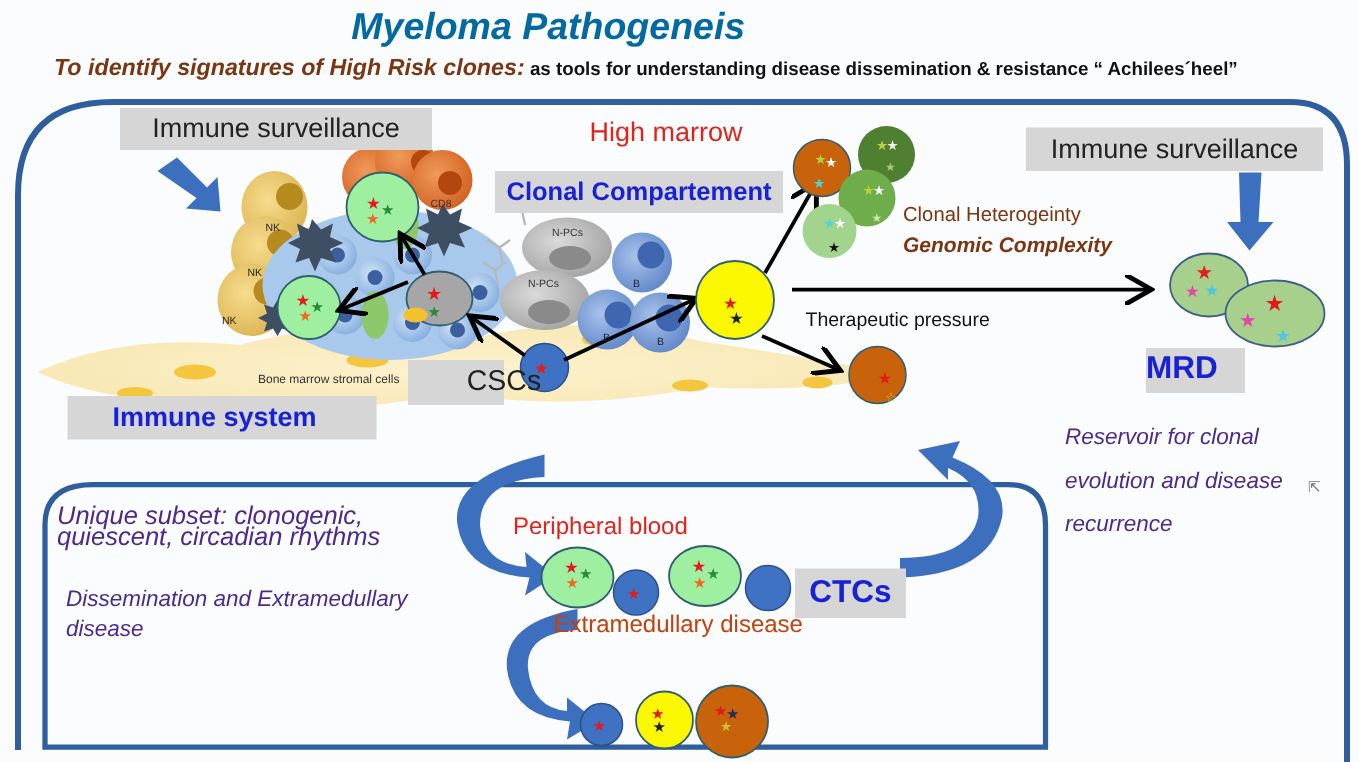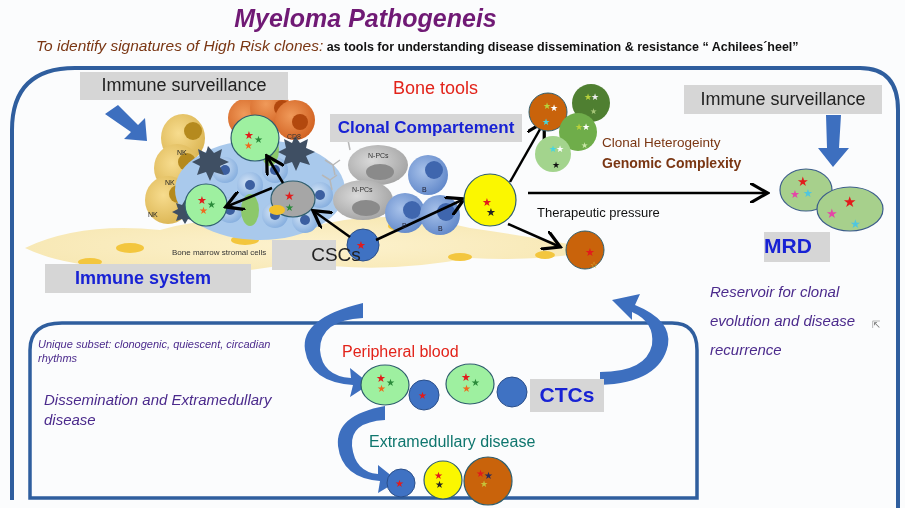--- a/index.html
+++ b/index.html
@@ -1,20 +1,20 @@
 <!DOCTYPE html>
 <html><head>
 <meta charset="utf-8">
 <style>
   html,body{margin:0;padding:0;}
   body{width:905px;height:508px;background:#fbfcfd;position:relative;overflow:hidden;font-family:"Liberation Sans",sans-serif;}
   .abs{position:absolute;}
-  #title{left:0;width:731px;top:4px;text-align:center;font-size:25px;font-weight:bold;font-style:italic;color:#701a75;white-space:nowrap;}
+  #title{left:0;width:731px;top:4px;text-align:center;font-size:25px;font-weight:bold;font-style:italic;color:#0369a1;white-space:nowrap;}
   #subtitle{left:36px;top:37px;white-space:nowrap;}
-  #subtitle .lead{font-size:15.5px;font-weight:normal;font-style:italic;color:#7a3613;}
+  #subtitle .lead{font-size:15.5px;font-weight:bold;font-style:italic;color:#7a3613;}
   #subtitle .rest{font-size:12.5px;font-weight:bold;color:#111;text-align:right;}
   .graybox{background:#d6d6d6;position:absolute;}
   .lbl{position:absolute;white-space:nowrap;}
   svg#diagram{position:absolute;left:0;top:0;}
 </style>
 </head>
 <body>
 
 <div id="title" class="abs">Myeloma Pathogeneis</div>
 <div id="subtitle" class="abs">
@@ -238,30 +238,30 @@
     <circle cx="488" cy="481" r="24" fill="#c9630b" stroke="#2f5e6e" stroke-width="1.2"></circle>
     <text x="476" y="477" font-size="10" fill="#e21b1b">★</text>
       <text x="484" y="479" font-size="10" fill="#2b2b5a">★</text>
       <text x="480" y="487" font-size="9" fill="#c6c23a">★</text>
   </g>
 </svg>
 
 <div class="graybox" style="left:80px;top:72px;width:208px;height:28px;"></div>
 <div class="lbl" style="left:80px;top:75px;width:208px;text-align:center;font-size:18px;color:#222;">Immune surveillance</div>
 
-<div class="lbl" style="left:393px;top:78px;font-size:18px;color:#e2231a;">Bone tools</div>
+<div class="lbl" style="left:393px;top:78px;font-size:18px;color:#e2231a;">High marrow</div>
 
 <div class="graybox" style="left:330px;top:114px;width:192px;height:28px;"></div>
 <div class="lbl" style="left:330px;top:118px;width:192px;text-align:center;font-size:17px;font-weight:bold;color:#1822d4;">Clonal Compartement</div>
 
 <div class="graybox" style="left:684px;top:85px;width:198px;height:29px;"></div>
 <div class="lbl" style="left:684px;top:89px;width:198px;text-align:center;font-size:18px;color:#222;">Immune surveillance</div>
 
 <div class="lbl" style="left:602px;top:135px;font-size:13.5px;font-weight:normal;color:#7a3613;">Clonal Heterogeinty</div>
-<div class="lbl" style="left:602px;top:155px;font-size:14px;font-weight:bold;color:#7a3613;">Genomic Complexity</div>
+<div class="lbl" style="left:602px;top:155px;font-size:14px;font-weight:bold;color:#7a3613;font-style:italic;">Genomic Complexity</div>
 
 <div class="lbl" style="left:537px;top:205px;font-size:13px;color:#111;">Therapeutic pressure</div>
 
 <div class="lbl" style="left:172px;top:248px;font-size:8px;color:#333;">Bone marrow stromal cells</div>
 
 <div class="graybox" style="left:272px;top:240px;width:64px;height:30px;"></div>
 <div class="lbl" style="left:272px;top:244px;width:64px;text-align:center;font-size:19px;color:#222;margin-left:32px;">CSCs</div>
 
 <div class="graybox" style="left:45px;top:264px;width:206px;height:29px;"></div>
 <div class="lbl" style="left:28px;top:268px;width:230px;text-align:center;font-size:18px;font-weight:bold;color:#1822d4;">Immune system</div>
@@ -273,23 +273,23 @@
 <div class="lbl" style="left:368px;top:152px;font-size:7px;color:#333;">N-PCs</div>
 <div class="lbl" style="left:352px;top:186px;font-size:7px;color:#333;">N-PCs</div>
 <div class="lbl" style="left:422px;top:186px;font-size:7px;color:#223;">B</div>
 <div class="lbl" style="left:402px;top:222px;font-size:7px;color:#223;">B</div>
 <div class="lbl" style="left:438px;top:225px;font-size:7px;color:#223;">B</div>
 
 <div class="graybox" style="left:764px;top:232px;width:66px;height:30px;"></div>
 <div class="lbl" style="left:764px;top:234px;width:46px;text-align:right;font-size:21px;font-weight:bold;color:#1822d4;">MRD</div>
 <div class="lbl" style="left:710px;top:277px;width:180px;white-space:normal;font-size:15px;line-height:29px;font-style:italic;color:#4b2a8c;">Reservoir for clonal evolution and disease recurrence</div>
 
-<div class="lbl" style="left:38px;top:337px;width:240px;white-space:normal;font-size:11px;line-height:14px;font-style:italic;color:#4b2a8c;">Unique subset: clonogenic, quiescent, circadian rhythms</div>
+<div class="lbl" style="left:38px;top:337px;width:240px;white-space:normal;font-size:17px;line-height:14px;font-style:italic;color:#4b2a8c;">Unique subset: clonogenic, quiescent, circadian rhythms</div>
 <div class="lbl" style="left:44px;top:390px;width:270px;white-space:normal;font-size:15px;line-height:20px;font-style:italic;color:#4b2a8c;">Dissemination and Extramedullary disease</div>
 
 <div class="lbl" style="left:342px;top:343px;font-size:16px;color:#e2231a;">Peripheral blood</div>
 
 <div class="graybox" style="left:530px;top:379px;width:74px;height:33px;"></div>
 <div class="lbl" style="left:530px;top:383px;width:74px;text-align:center;font-size:21px;font-weight:bold;color:#1822d4;">CTCs</div>
 
-<div class="lbl" style="left:369px;top:433px;font-size:16px;color:#0f766e;">Extramedullary disease</div>
+<div class="lbl" style="left:369px;top:408px;font-size:16px;color:#c2410c;">Extramedullary disease</div>
 
 <div class="lbl" style="left:872px;top:319px;font-size:10px;color:#777;">⇱</div>
 
 </body></html>

